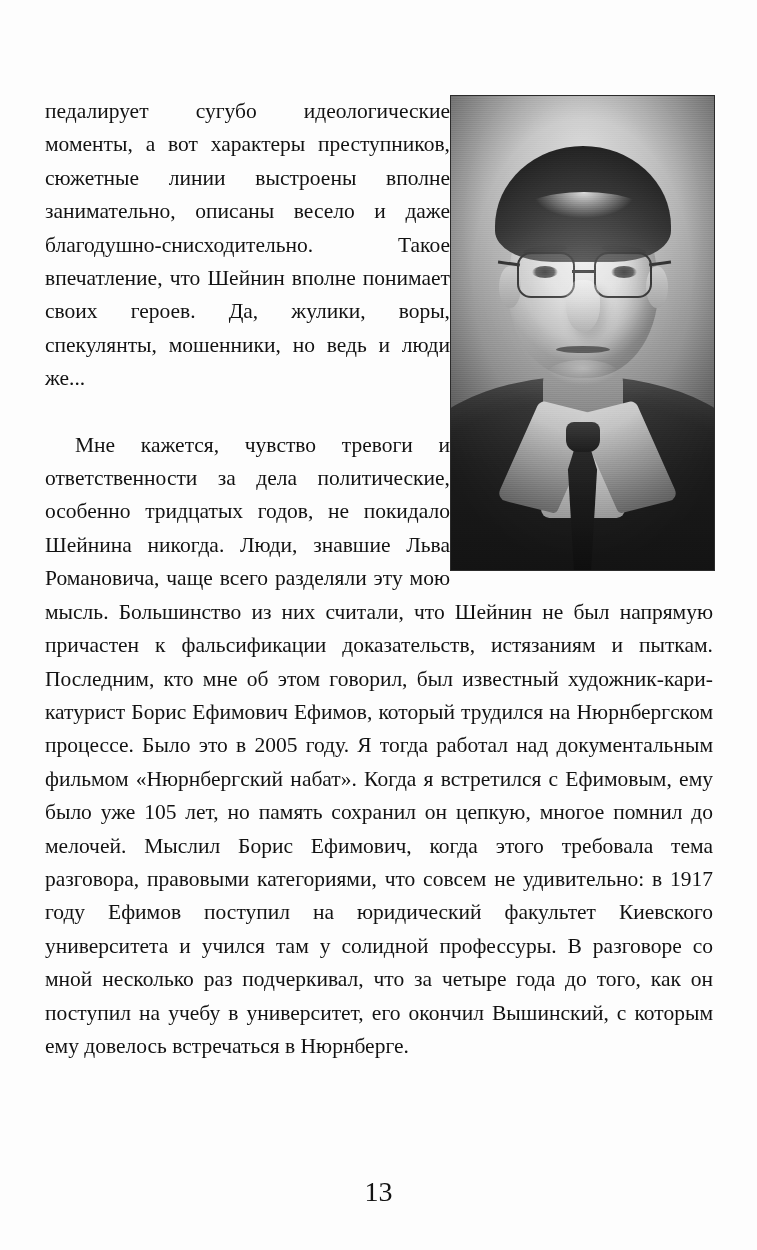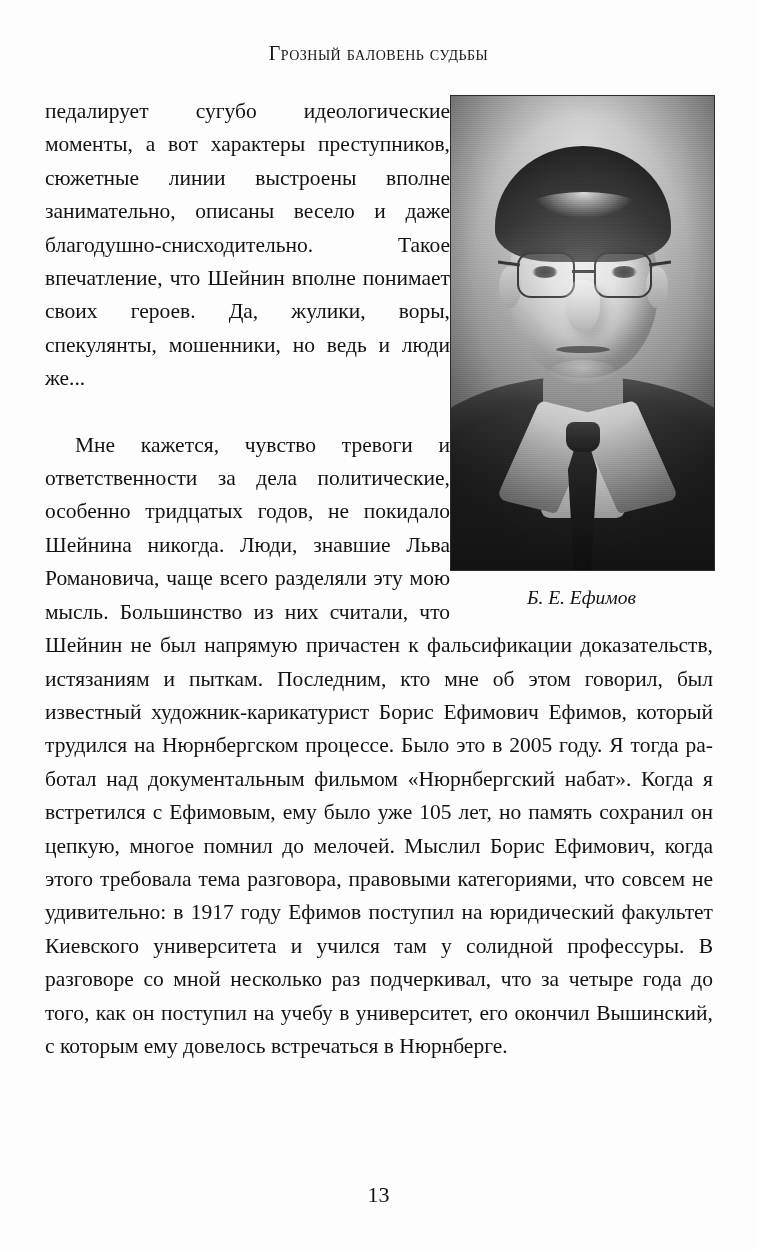--- a/index.html
+++ b/index.html
@@ -242,30 +242,29 @@
     background-image:
       repeating-linear-gradient(0deg, rgba(255,255,255,0.035) 0px, rgba(255,255,255,0.035) 1px, rgba(0,0,0,0.035) 1px, rgba(0,0,0,0.035) 2px);
     mix-blend-mode: overlay;
   }
 
   .folio {
     position: absolute;
     bottom: 42px;
     left: 0; width: 757px;
     text-align: center;
-    font-size: 22px;
+    font-size: 28px;
     color: #131313;
   }
 </style>
 </head>
 <body>
 
 <div class="page">
 
-  <div class="running-head">Грозный баловень судьбы</div>
 
   <div class="text-block">
 
     <figure class="figure" style="margin:0;">
       <div class="photo">
         <div class="ph-bg"></div>
         <div class="ph-shoulders"></div>
         <div class="ph-neck"></div>
         <div class="ph-shirt"></div>
         <div class="ph-collar-l"></div>
@@ -284,21 +283,20 @@
         <div class="ph-glass-r"></div>
         <div class="ph-bridge"></div>
         <div class="ph-temple-l"></div>
         <div class="ph-temple-r"></div>
         <div class="ph-nose"></div>
         <div class="ph-mouth"></div>
         <div class="ph-chin"></div>
         <div class="ph-vig"></div>
         <div class="ph-grain"></div>
       </div>
-      <figcaption class="caption">Б. Е. Ефимов</figcaption>
     </figure>
 
     <p>педалирует сугубо идеологические моменты, а вот харак­теры преступников, сюжетные линии выстроены вполне занимательно, описаны весело и даже благодушно-снис­ходительно. Такое впечатление, что Шейнин вполне по­нимает своих героев. Да, жулики, воры, спекулянты, мо­шенники, но ведь и люди же...</p>
     <p class="indent">Мне кажется, чувство тревоги и ответственности за дела политические, особенно тридцатых годов, не покидало Шейнина никогда. Люди, знавшие Льва Романовича, чаще всего разделяли эту мою мысль. Большинство из них счи­тали, что Шейнин не был напрямую причастен к фальси­фикации доказательств, истязаниям и пыткам. Последним, кто мне об этом говорил, был известный художник-кари­катурист Борис Ефимович Ефимов, который трудился на Нюрнбергском процессе. Было это в 2005 году. Я тогда ра­ботал над документальным фильмом «Нюрнбергский на­бат». Когда я встретился с Ефимо­вым, ему было уже 105 лет, но память сохранил он цепкую, мно­гое помнил до мелочей. Мыслил Борис Ефимович, когда этого тре­бовала тема разговора, правовы­ми категориями, что совсем не удивительно: в 1917 году Ефимов поступил на юридический факуль­тет Киевского университета и учился там у солидной профессу­ры. В разговоре со мной несколь­ко раз подчеркивал, что за четыре года до того, как он поступил на учебу в университет, его окончил Вышинский, с которым ему дове­лось встречаться в Нюрнберге.</p>
   </div>
 
   <div class="folio">13</div>
 </div>
 
 </body></html>

